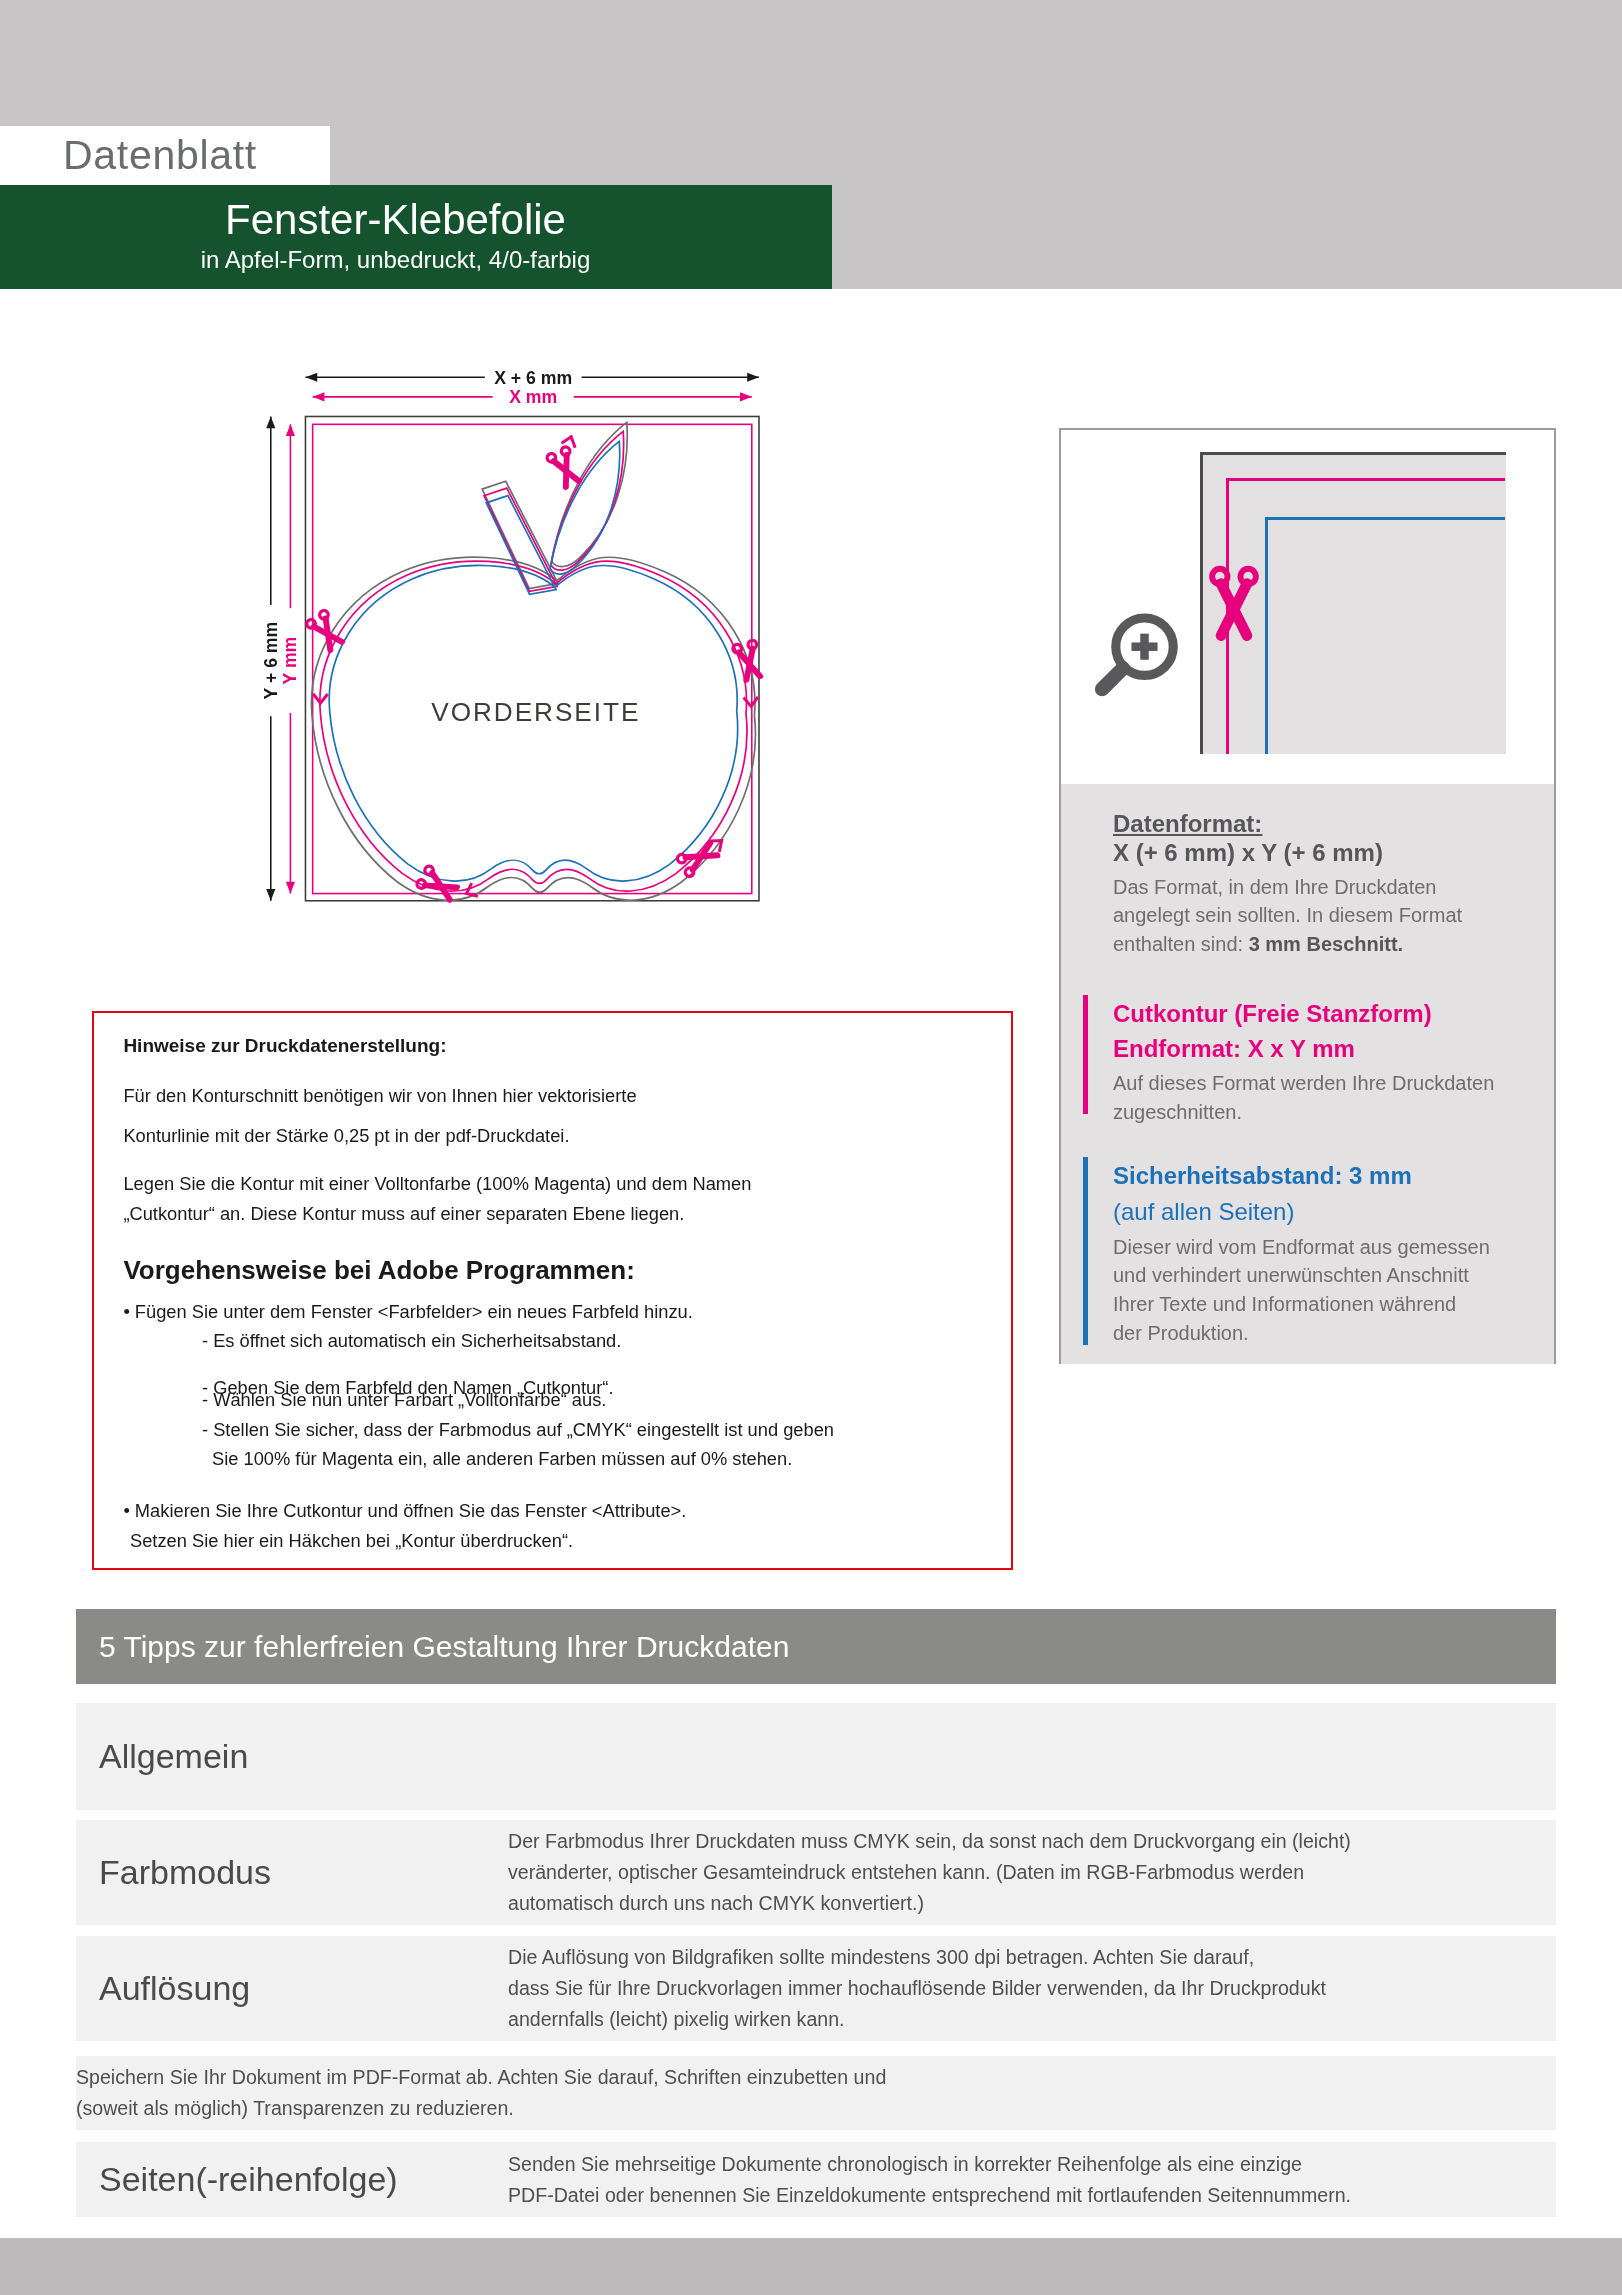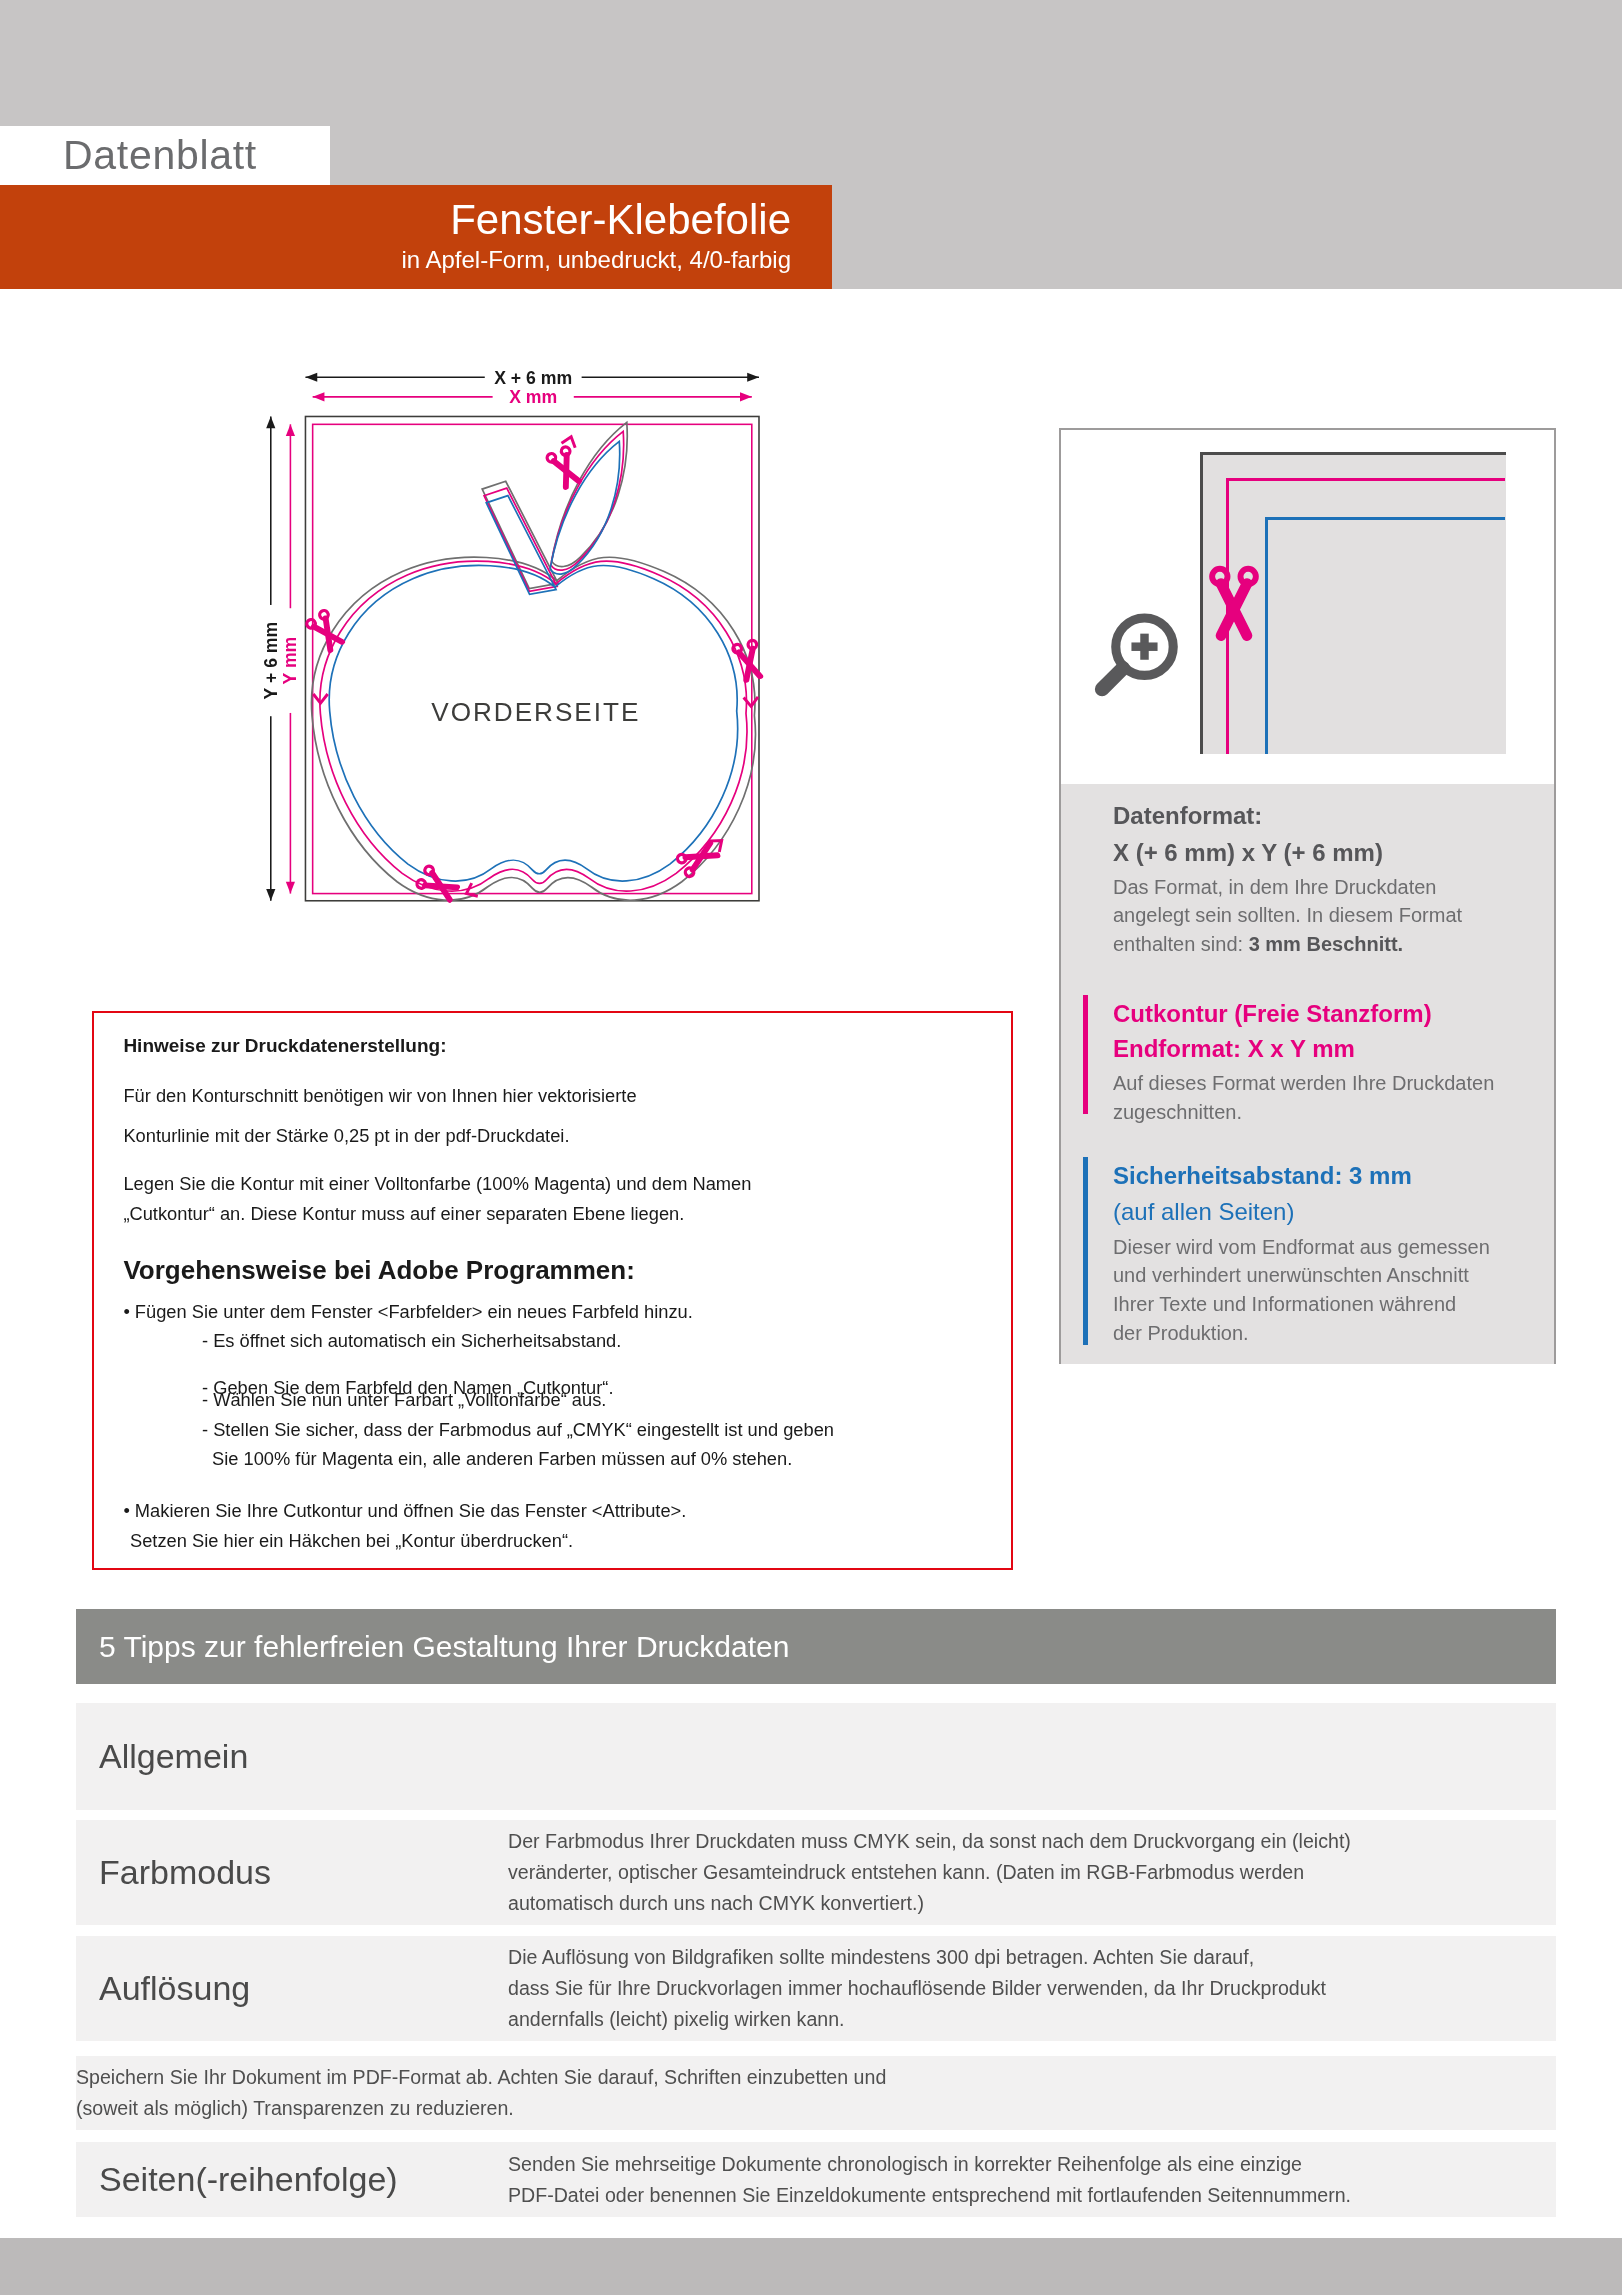--- a/index.html
+++ b/index.html
@@ -4,22 +4,22 @@
 <style>
   html,body{margin:0;padding:0;}
   body{width:1623px;height:2295px;position:relative;background:#ffffff;
        font-family:"Liberation Sans", sans-serif;overflow:hidden;}
   .abs{position:absolute;}
   
   .header-band{left:0;top:0;width:1623px;height:289px;background:#c7c5c5;}
   .sheet-tab{left:0;top:126px;width:330px;height:59px;background:#ffffff;
              display:flex;align-items:center;}
   .sheet-tab span{margin-left:63px;font-size:41px;color:#6b6c6e;letter-spacing:0.7px;}
-  .title-banner{left:0;top:185px;width:832px;height:104px;background:#c2410c;
-                display:flex;flex-direction:column;align-items:flex-end;justify-content:center;
+  .title-banner{left:0;top:185px;width:832px;height:104px;background:#14532d;
+                display:flex;flex-direction:column;align-items:center;justify-content:center;
                 padding-right:41px;box-sizing:border-box;color:#ffffff;}
   .title-banner .t1{font-size:42px;line-height:46px;}
   .title-banner .t2{font-size:24px;line-height:34px;}
   
   .info-box{left:1059px;top:428px;width:497px;height:936px;background:#ffffff;
             border:2px solid #9d9b9b;box-sizing:border-box;}
   .illus{position:absolute;left:139px;top:21.6px;width:306px;height:302px;background:#e2e0e0;
          border-top:3.3px solid #4c4c4c;border-left:3.3px solid #4c4c4c;box-sizing:border-box;overflow:hidden;}
   .cutline-v{position:absolute;left:23px;top:23px;width:3.3px;height:276px;background:#e6007e;}
   .cutline-h{position:absolute;left:23px;top:23px;width:279px;height:3.3px;background:#e6007e;}
@@ -149,21 +149,21 @@
     <div class="safeline-h"></div>
     <svg style="position:absolute;left:5.2px;top:105px;" width="52" height="85" viewBox="0 0 44 64">
       <circle cx="10" cy="10" r="6.5" fill="none" stroke="#e6007e" stroke-width="5"></circle>
       <circle cx="34" cy="10" r="6.5" fill="none" stroke="#e6007e" stroke-width="5"></circle>
       <path d="M11 16 L33 60" stroke="#e6007e" stroke-width="9" stroke-linecap="round"></path>
       <path d="M33 16 L11 60" stroke="#e6007e" stroke-width="9" stroke-linecap="round"></path>
     </svg>
   </div>
 
   <div class="panel">
-    <div class="h" style="top:18px;">Datenformat:</div>
+    <div class="h" style="top:26px;text-decoration:underline;">Datenformat:</div>
     <div class="h" style="top:55px;">X (+ 6 mm) x Y (+ 6 mm)</div>
     <div class="b" style="top:92px;">Das Format, in dem Ihre Druckdaten</div>
     <div class="b" style="top:120px;">angelegt sein sollten. In diesem Format</div>
     <div class="b" style="top:149px;"><span>enthalten sind: </span><span style="font-weight:bold;color:#565659;">3 mm Beschnitt.</span></div>
 
     <div class="bar" style="top:211px;height:119px;background:#e6007e;"></div>
     <div class="h magenta" style="top:216px;">Cutkontur (Freie Stanzform)</div>
     <div class="h magenta" style="top:251px;">Endformat: X x Y mm</div>
     <div class="b" style="top:288px;">Auf dieses Format werden Ihre Druckdaten</div>
     <div class="b" style="top:317px;">zugeschnitten.</div>

